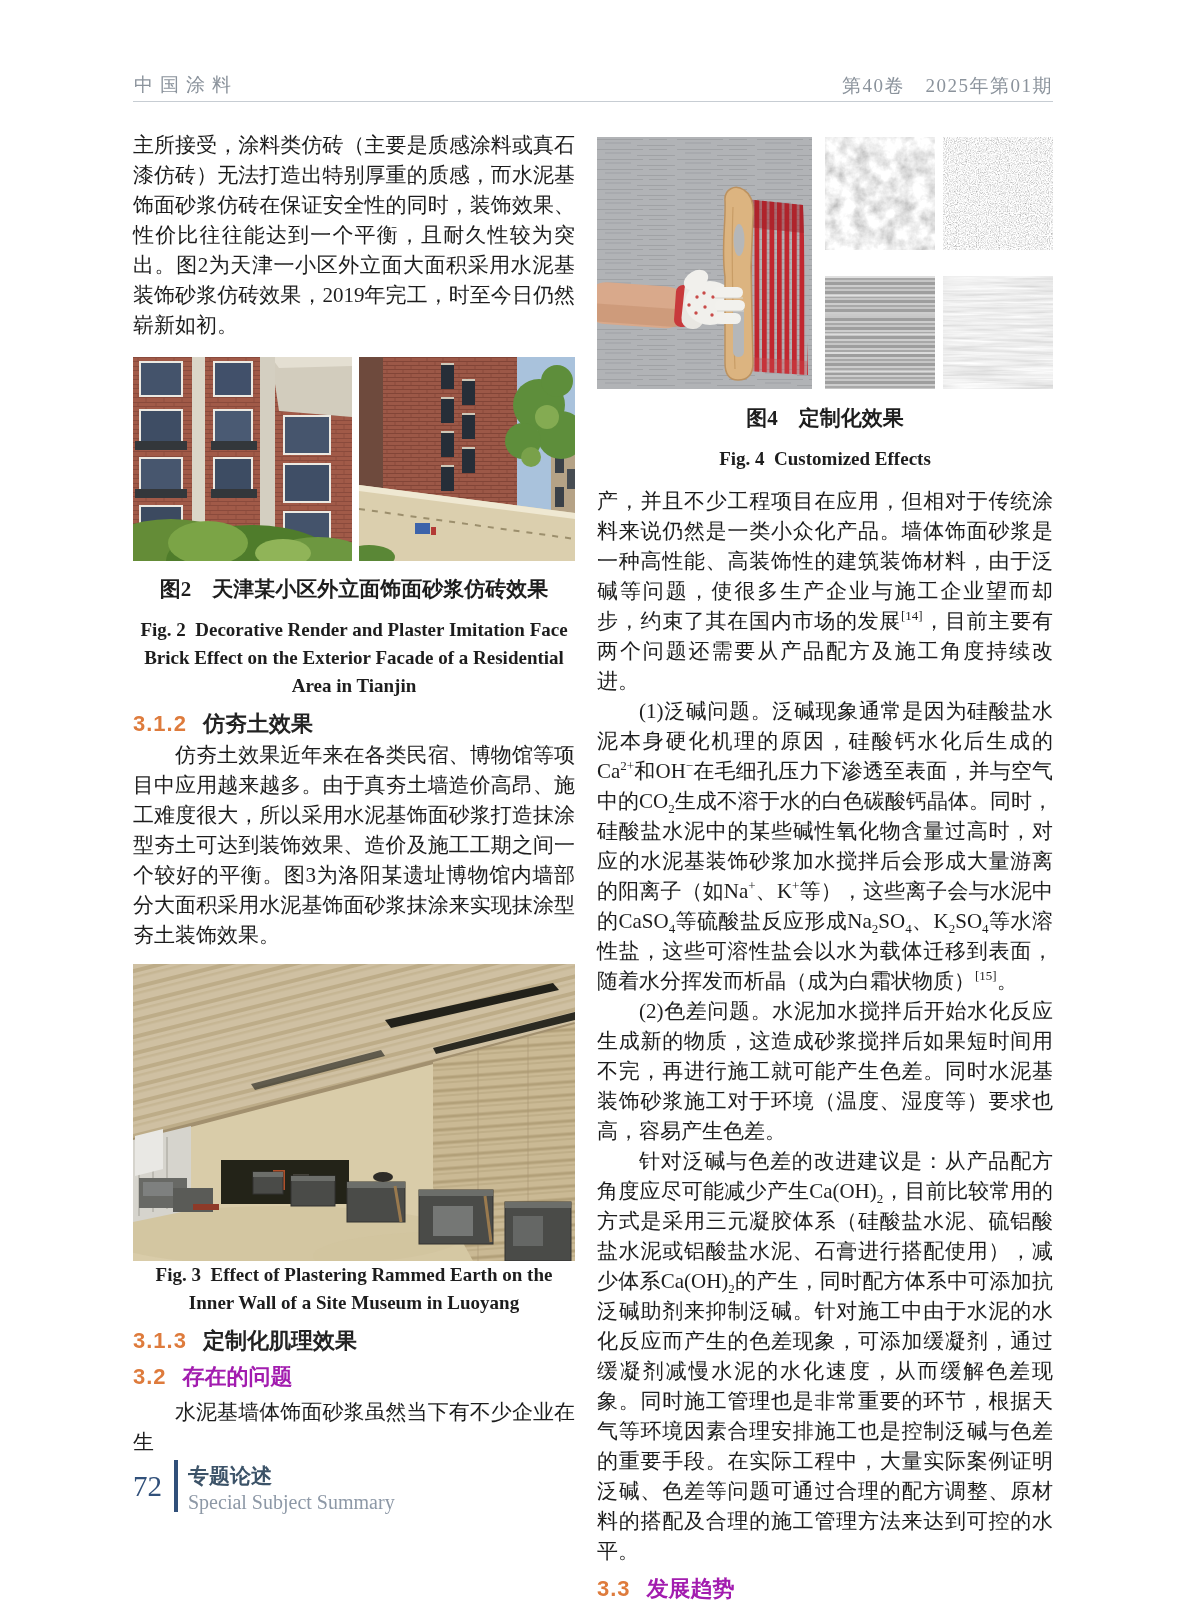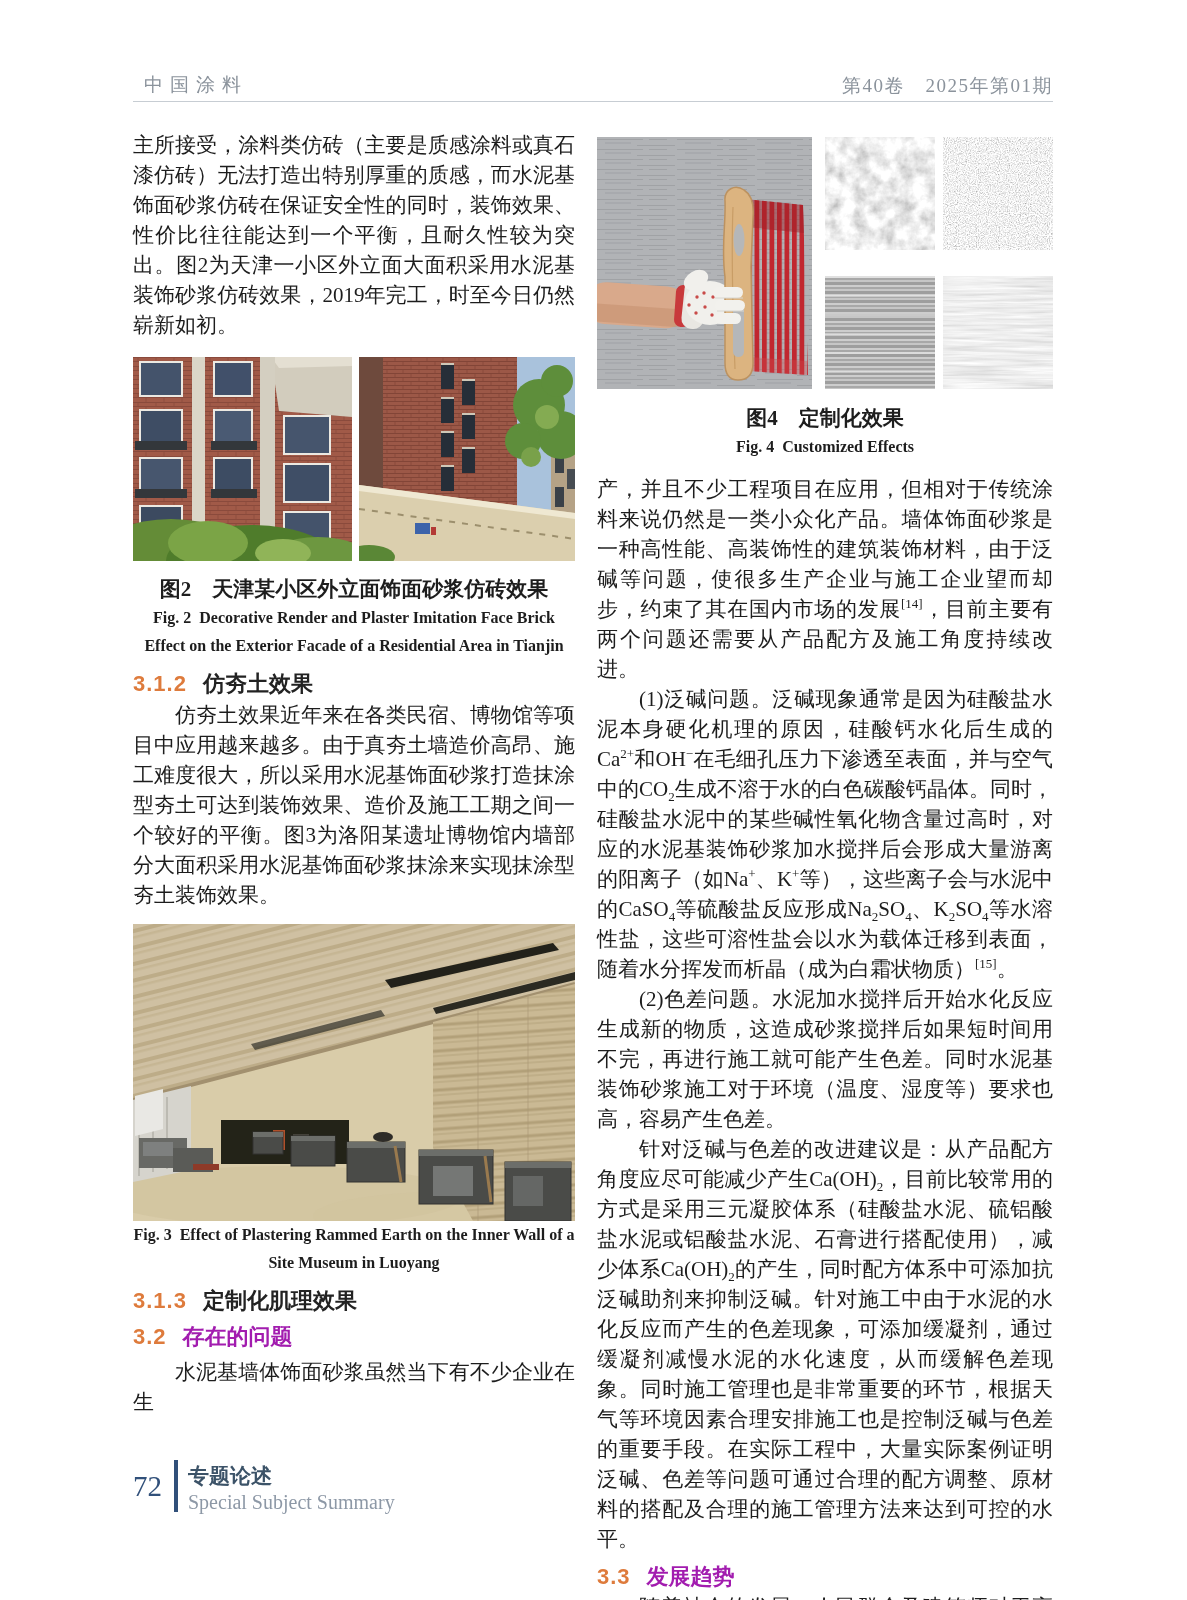--- a/index.html
+++ b/index.html
@@ -1,35 +1,35 @@
 <!DOCTYPE html>
 <html><head>
 <meta charset="utf-8">
 <style>
   html,body{margin:0;padding:0;background:#ffffff;}
   .page{position:relative;width:1187px;height:1600px;background:#ffffff;overflow:hidden;
         font-family:"Liberation Serif",serif;color:#1d1d1d;}
   
-  .hdr-left{position:absolute;left:144px;top:72px;font-size:19px;color:#8b939c;letter-spacing:7px;}
+  .hdr-left{position:absolute;left:134px;top:72px;font-size:19px;color:#8b939c;letter-spacing:7px;}
   .hdr-right{position:absolute;right:134px;top:73px;font-size:19px;color:#8b939c;letter-spacing:1.5px;}
   .hdr-rule{position:absolute;left:133px;top:101px;width:920px;height:1px;background:#c7cdd3;}
   
   .col{position:absolute;top:0;}
   .col-left{left:133px;width:442px;padding-top:130px;}
   .col-right{left:597px;width:456px;padding-top:137px;}
   .body{font-size:21px;line-height:30px;text-align:justify;margin:0;color:#1d1d1d;}
   .indent{text-indent:2em;}
   sup,sub{font-size:13px;line-height:0;}
   
   .sec{margin:0;font-family:"Liberation Sans",sans-serif;font-weight:bold;font-size:22px;line-height:28px;color:#222;}
   .sec .num{color:#DE7B3C;margin-right:16px;letter-spacing:1px;}
   .sec.sec-orange .ttl{color:#a21caf;}
   
-  .cap-cn{font-weight:bold;font-size:21px;line-height:30px;text-align:center;margin:0;}
-  .cap-en{font-weight:bold;font-size:16px;line-height:28px;text-align:center;margin:0;}
+  .cap-cn{font-weight:bold;font-size:21px;line-height:30px;text-align:center;margin:12px;}
+  .cap-en{font-weight:bold;font-size:19px;line-height:28px;text-align:center;margin:0;}
   
   .fig2{display:flex;gap:7px;margin-top:17px;height:204px;}
   .fig2 svg{display:block;}
   .fig3{margin-top:14px;height:297px;}
   .fig3 svg{display:block;}
   .fig4{margin-top:0;display:flex;gap:13px;height:252px;}
   .fig4 svg{display:block;}
   .sw-grid{display:grid;grid-template-columns:110px 110px;grid-template-rows:113px 113px;column-gap:8px;row-gap:26px;}
   .sw3{width:110px;height:113px;
     background:

